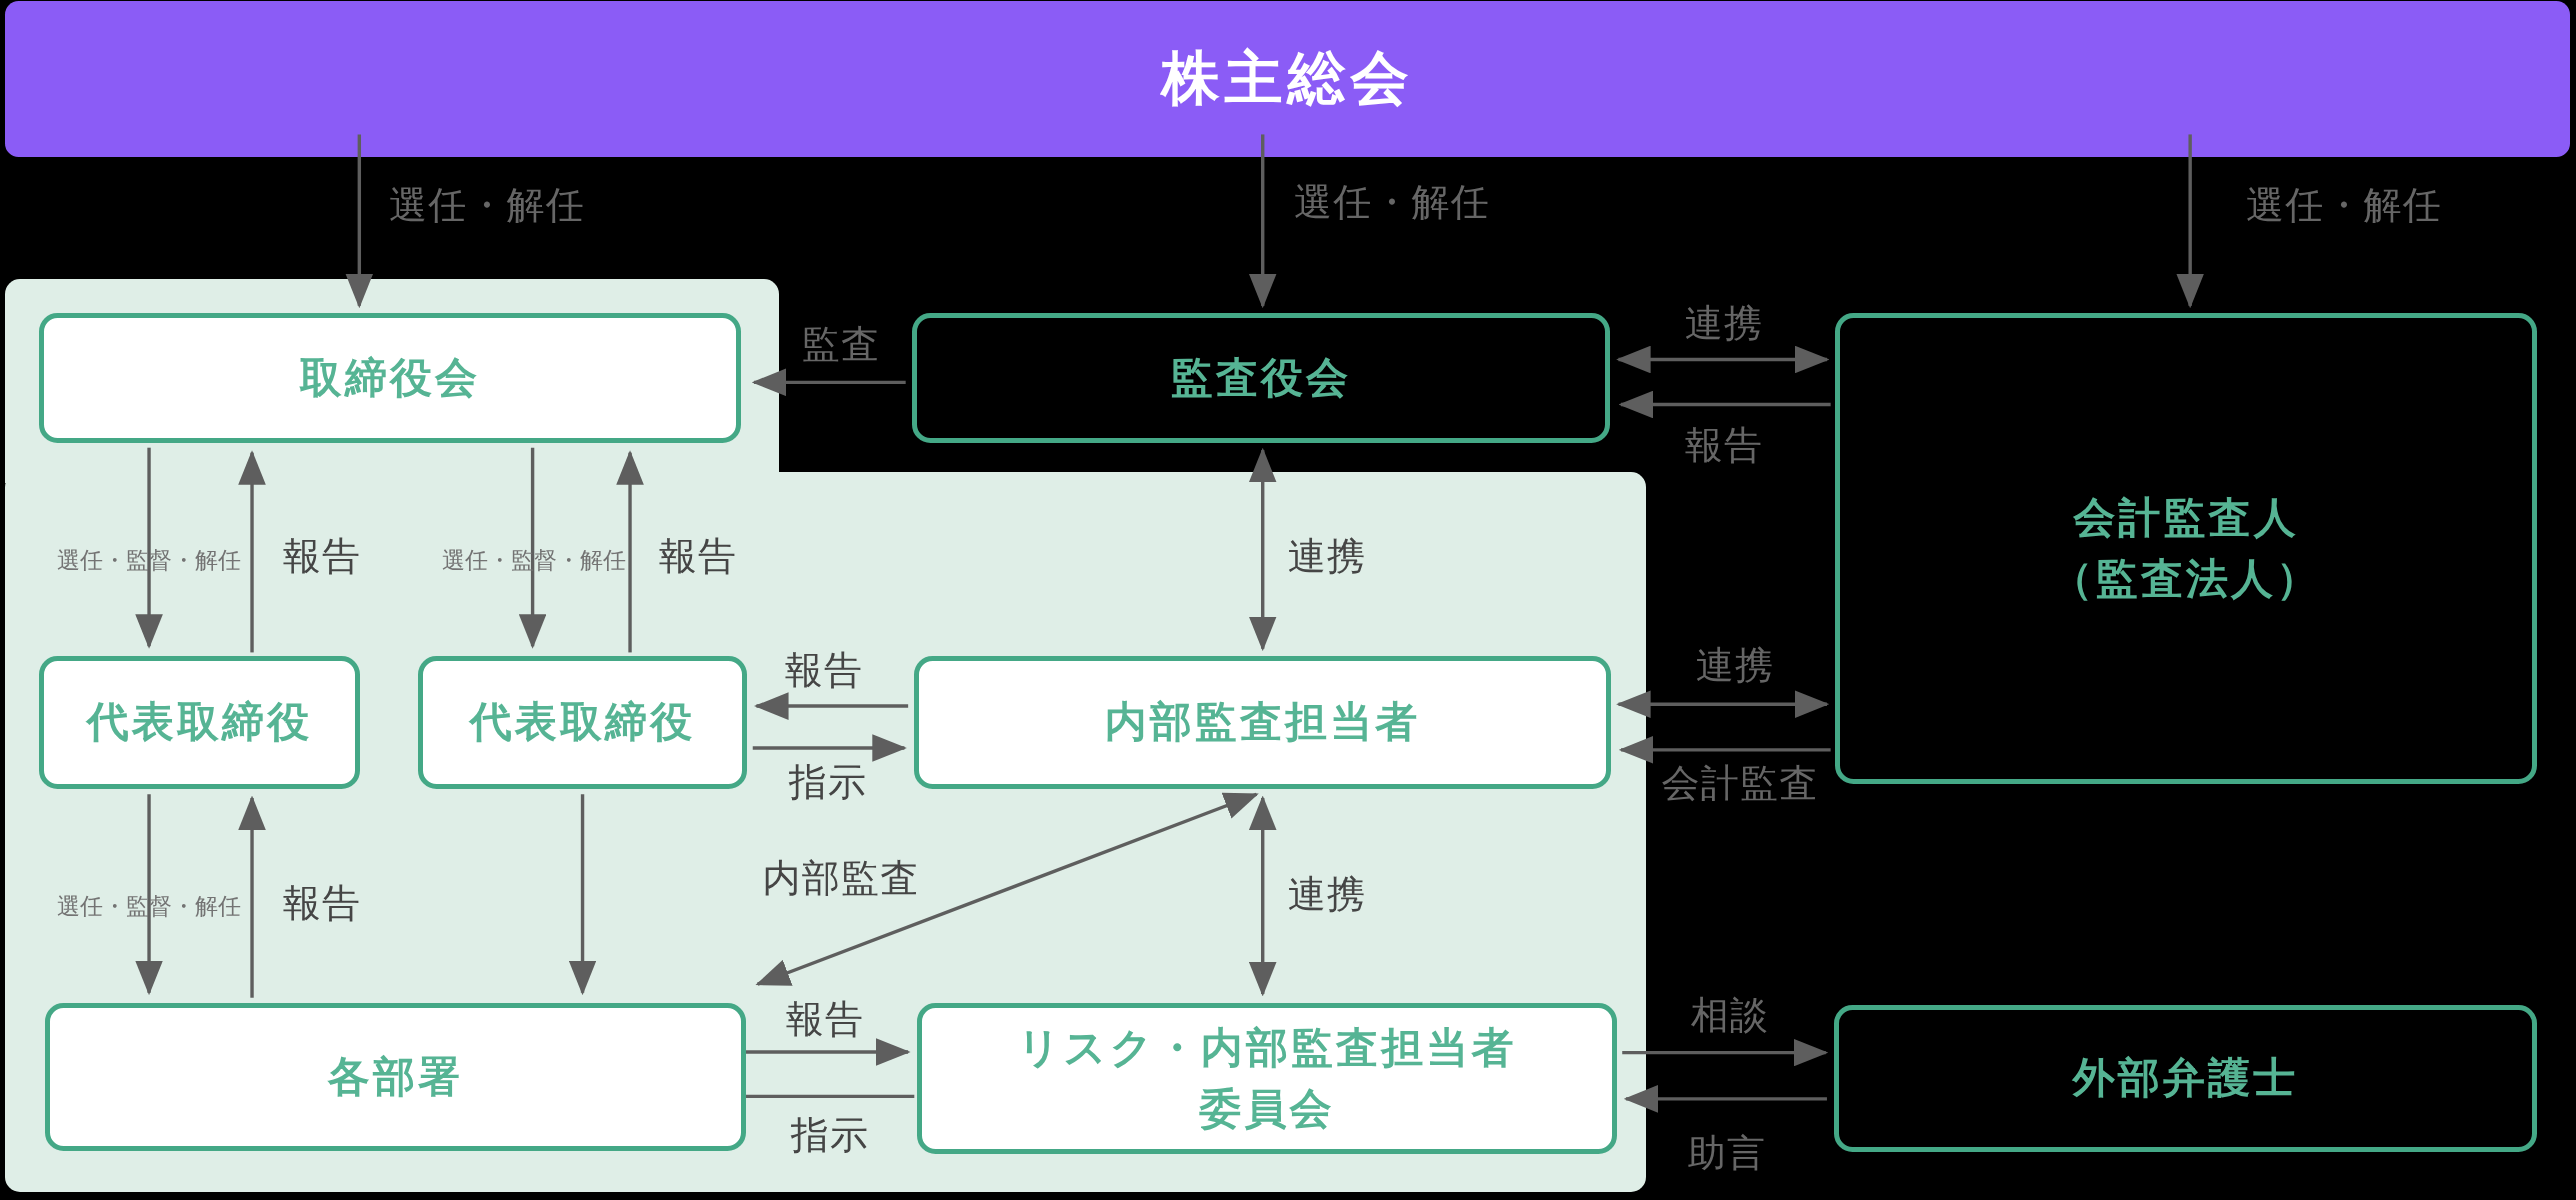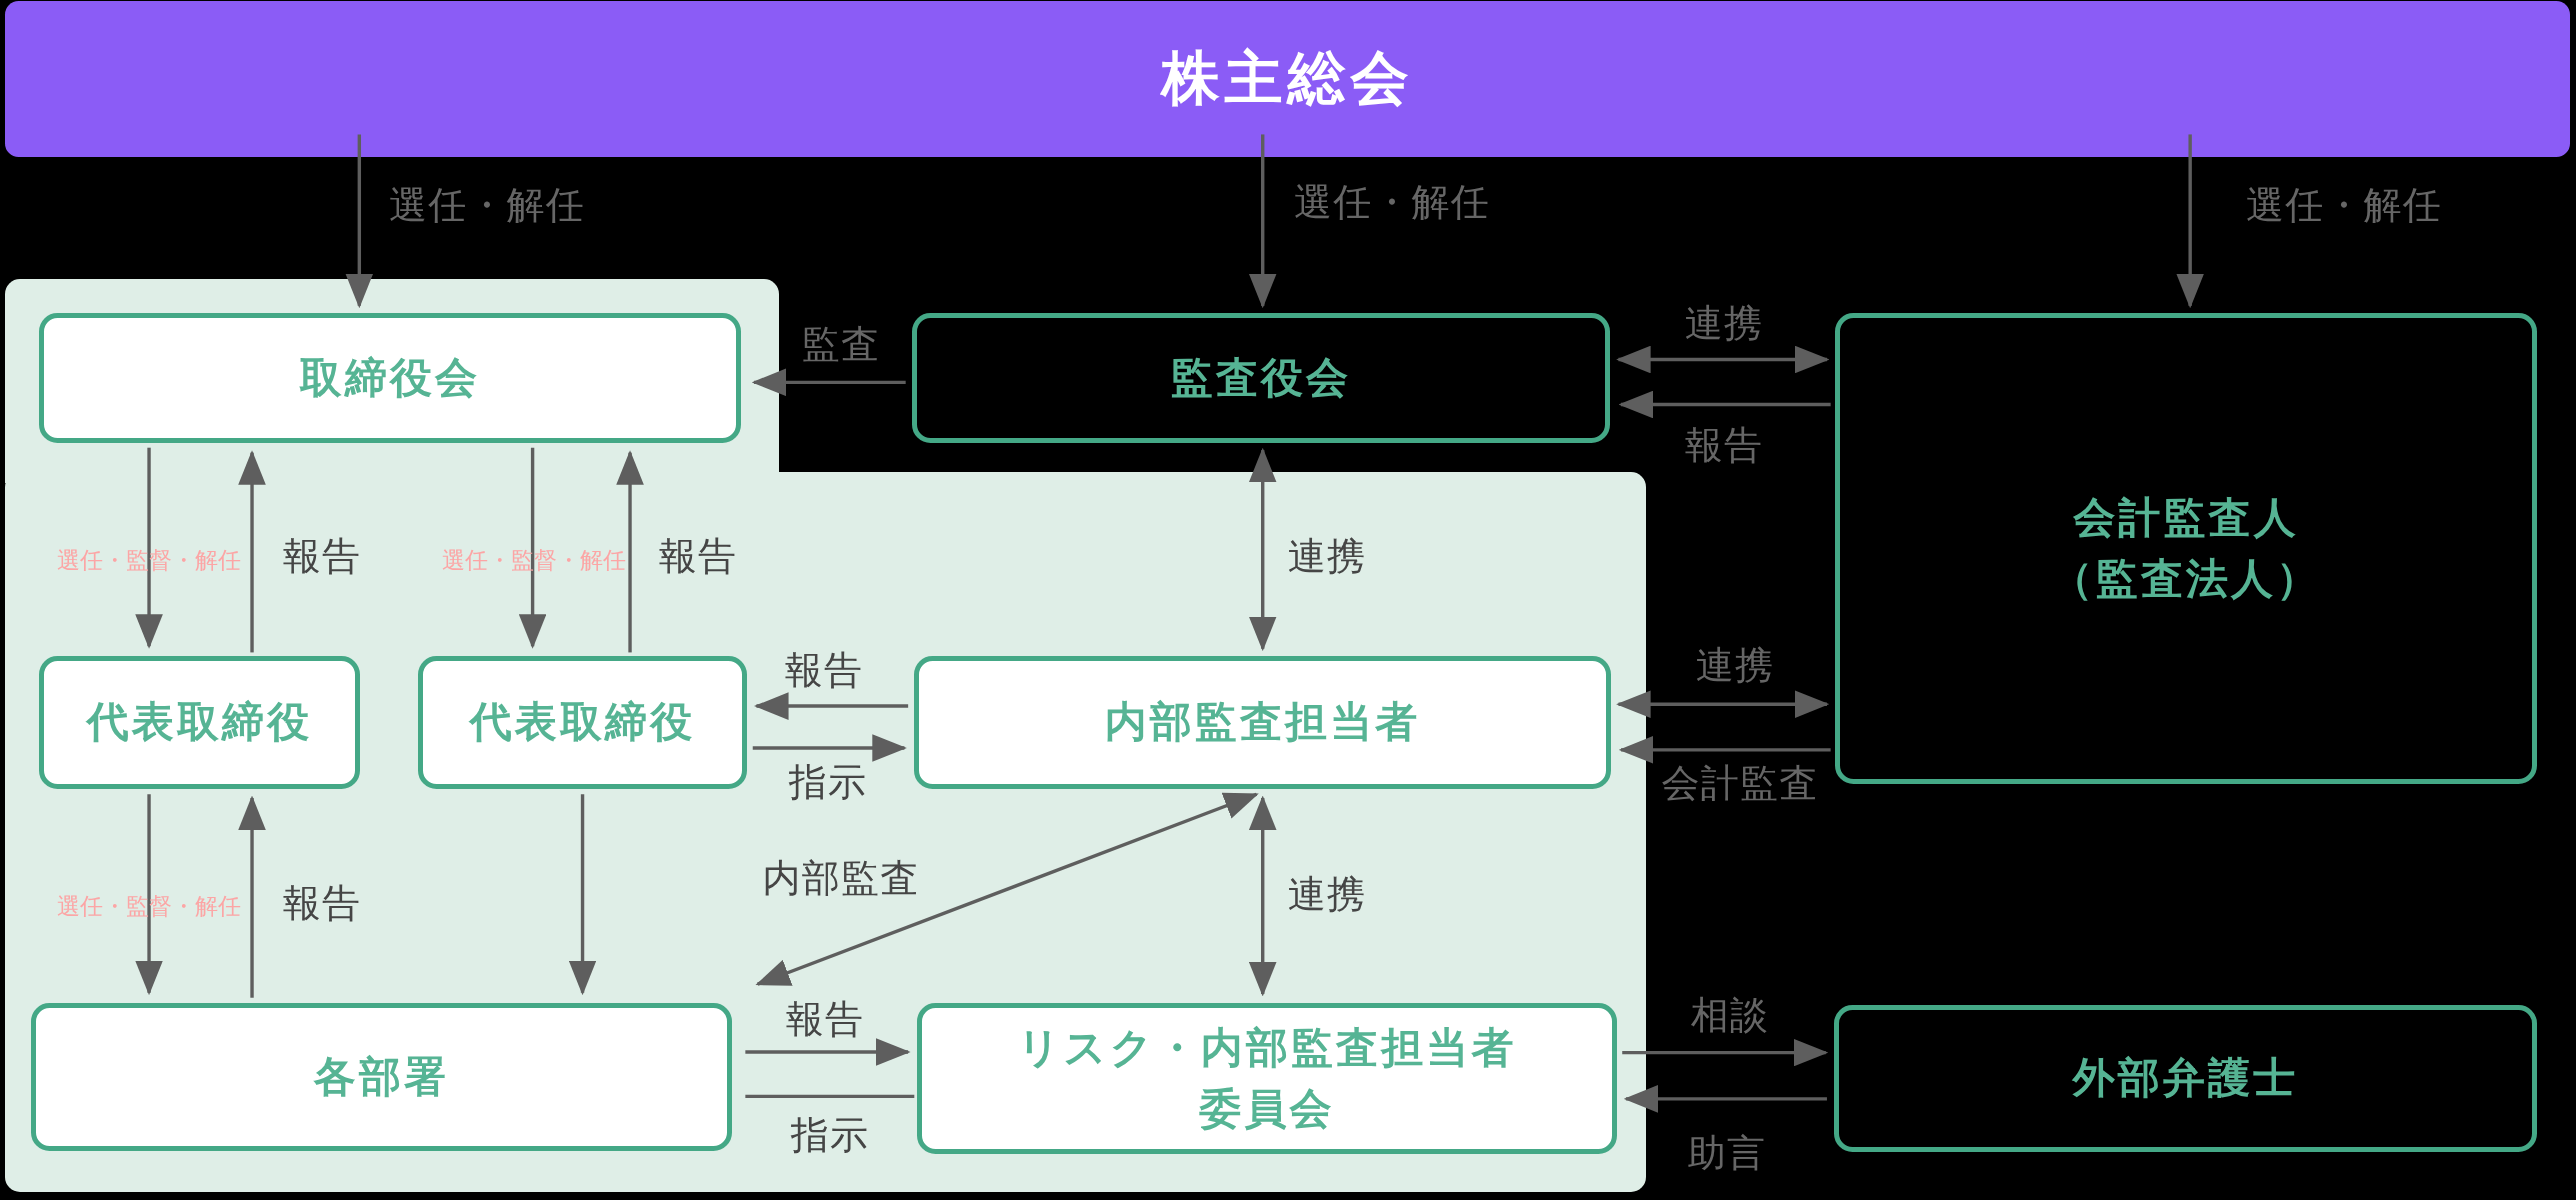--- a/index.html
+++ b/index.html
@@ -13,21 +13,21 @@
   .panel-main{left:5px;top:472px;width:1641px;height:720px;border-radius:15px;}
   svg.edges{position:absolute;left:0;top:0;z-index:3;}
   .node{position:absolute;z-index:4;border:5.6px solid #44A886;border-radius:18.5px;
     display:flex;flex-direction:column;align-items:center;justify-content:center;
     font-size:42px;font-weight:bold;color:#56B494;letter-spacing:3.1px;line-height:1.45;text-align:center;}
   .node.white{background:#fff;}
   .node.black{background:#000;}
   .elabel{position:absolute;z-index:5;transform:translate(-50%,-50%);white-space:nowrap;
     font-size:38px;color:#666;letter-spacing:1.2px;}
   .elabel.on-panel{color:#454545;}
-  .elabel.small{font-size:23px;letter-spacing:0;color:#fca5a5;}
+  .elabel.small{font-size:23px;letter-spacing:0;color:#737373;}
 </style>
 </head>
 <body>
 
 <div class="canvas">
 
   <div class="banner">
     <span class="title">株主総会</span>
   </div>
 
@@ -86,21 +86,21 @@
   </div>
 
   <div class="node white" style="left:418px;top:656px;width:319px;height:123px;">
     <span>代表取締役</span>
   </div>
 
   <div class="node white" style="left:914px;top:656px;width:687px;height:123px;">
     <span>内部監査担当者</span>
   </div>
 
-  <div class="node white" style="left:31px;top:1003px;width:691px;height:138px;">
+  <div class="node white" style="left:45px;top:1003px;width:691px;height:138px;">
     <span>各部署</span>
   </div>
 
   <div class="node white" style="left:917px;top:1003px;width:690px;height:141px;">
     <span>リスク・内部監査担当者</span>
     <span>委員会</span>
   </div>
 
   <div class="node black" style="left:1834px;top:1005px;width:693px;height:137px;">
     <span>外部弁護士</span>

